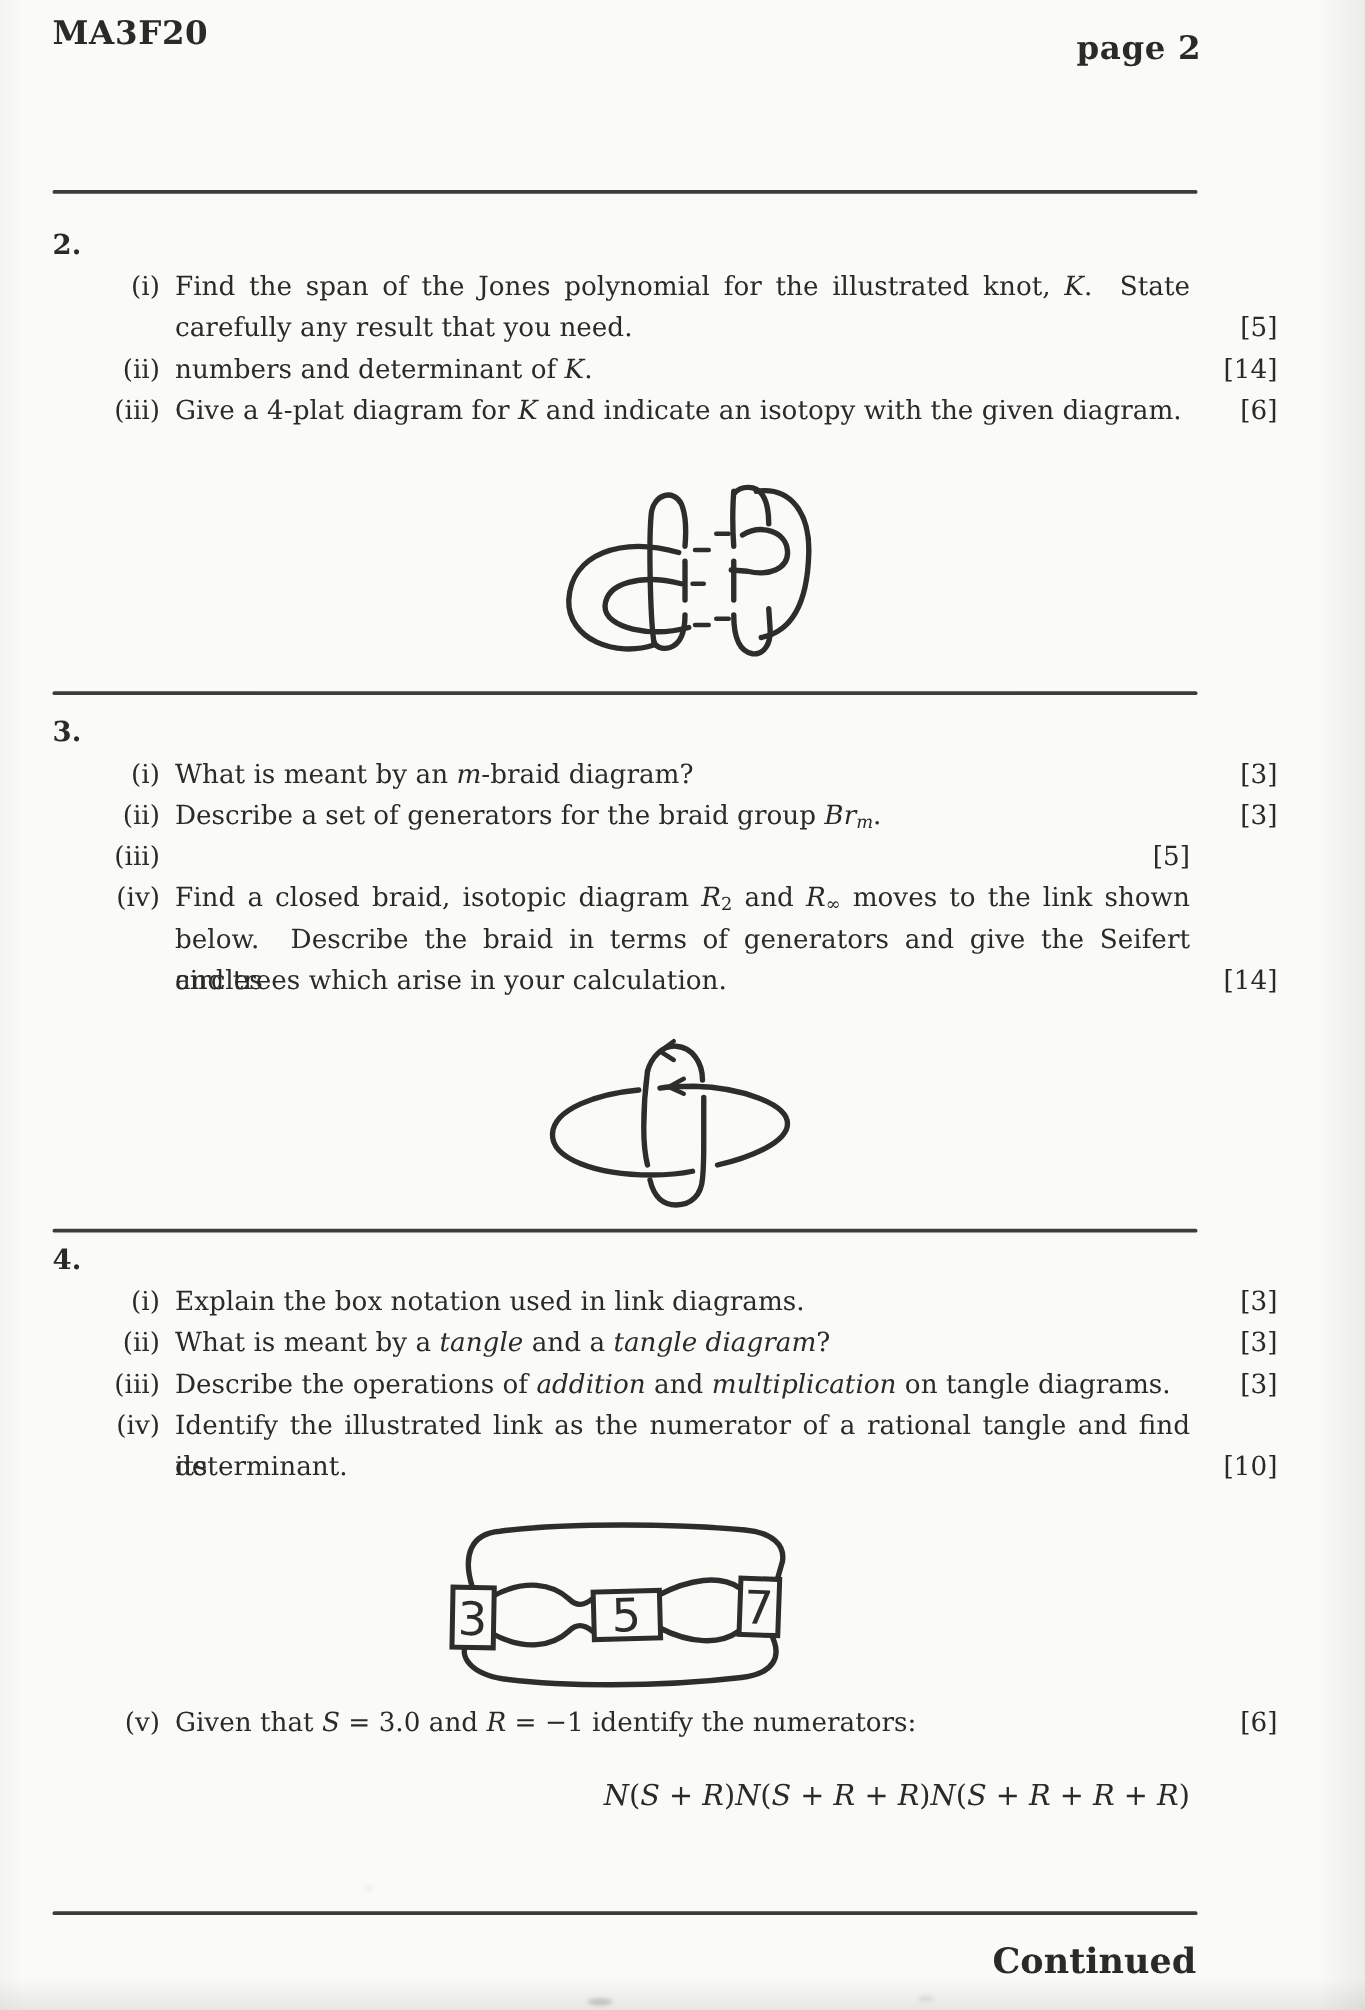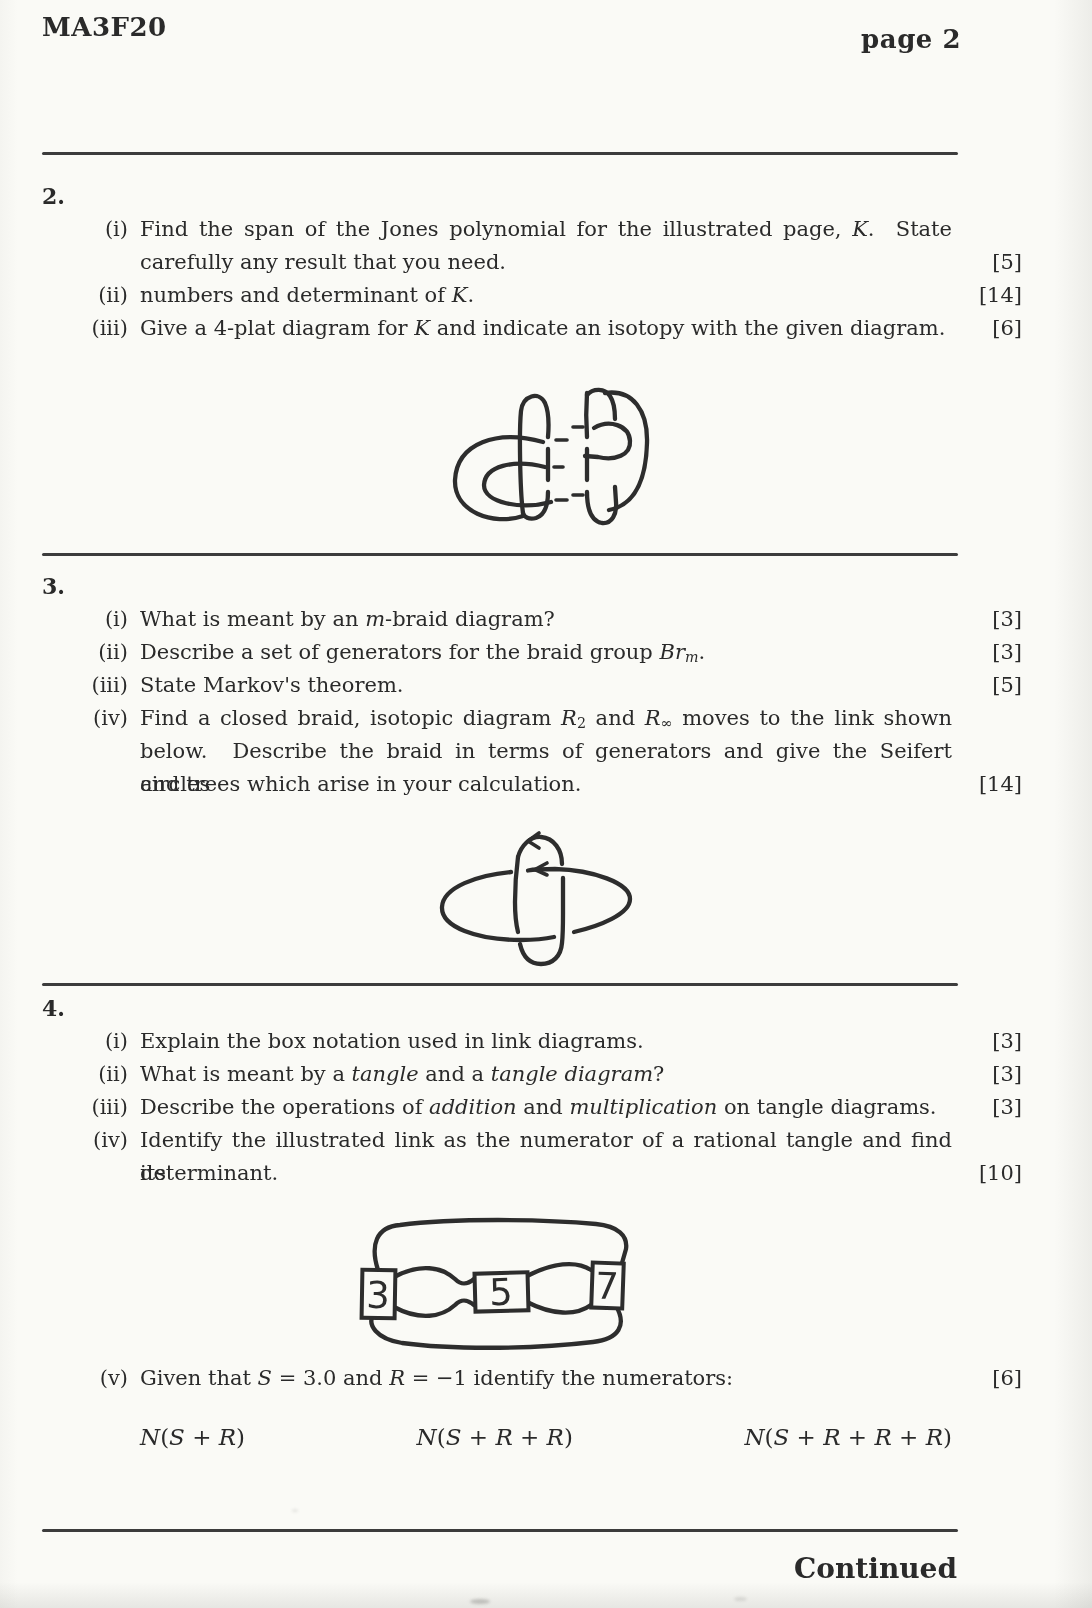--- a/index.html
+++ b/index.html
@@ -32,21 +32,21 @@
   .it{font-style:italic;}
   .sub{font-size:68%;vertical-align:-0.22em;}
   .diagram{position:absolute;}
   .diagram svg{display:block;}
   .ink{fill:none;stroke:#2d2d2d;stroke-width:4.3;stroke-linecap:round;stroke-linejoin:round;}
   .ink.thin{stroke-width:3.6;}
   .boxfill{fill:#fafaf6;stroke:#2d2d2d;stroke-width:4;}
   .boxdigit{fill:#2d2d2d;font-family:"DejaVu Sans","Liberation Sans",sans-serif;font-size:37px;}
   #formula-row{
     position:absolute;left:140px;top:1424px;width:812px;
-    display:flex;justify-content:space-between;gap:48px;
+    display:flex;justify-content:flex-end;
     font-size:23px;
   }
   #continued{position:absolute;right:135px;top:1552px;font-weight:bold;font-size:28px;}
   .smudge{position:absolute;background:#6a6a66;border-radius:50%;filter:blur(1.5px);}
   #smudge1{left:470px;top:1599px;width:20px;height:5px;opacity:.35;}
   #smudge2{left:734px;top:1597px;width:13px;height:4px;opacity:.18;}
   #smudge3{left:292px;top:1509px;width:6px;height:3px;opacity:.15;}
 </style>
 </head>
 <body>
@@ -59,21 +59,21 @@
 <div class="rule" style="top:152px"></div>
 <div class="rule" style="top:553px"></div>
 <div class="rule" style="top:983px"></div>
 <div class="rule" style="top:1529px"></div>
 
 <div class="qblock" style="top:180px">
   <div class="qnum">2.</div>
   <div class="part">
     <div class="plabel">(i)</div>
     <div class="ptext">
-      <div class="pline j"><span>Find the span of the Jones polynomial for the illustrated page, </span><span class="it">K</span><span>.  State</span></div>
+      <div class="pline j"><span>Find the span of the Jones polynomial for the illustrated knot, </span><span class="it">K</span><span>.  State</span></div>
       <div class="pline"><span>carefully any result that you need.</span></div>
     </div>
     <div class="pmarks">[5]</div>
   </div>
   <div class="part">
     <div class="plabel">(ii)</div>
     <div class="ptext">
       <div class="pline"><span>numbers and determinant of </span><span class="it">K</span><span>.</span></div>
     </div>
     <div class="pmarks">[14]</div>
@@ -123,23 +123,20 @@
   </div>
   <div class="part">
     <div class="plabel">(ii)</div>
     <div class="ptext">
       <div class="pline"><span>Describe a set of generators for the braid group </span><span class="it">Br</span><span class="it sub">m</span><span>.</span></div>
     </div>
     <div class="pmarks">[3]</div>
   </div>
   <div class="part">
     <div class="plabel">(iii)</div>
-    <div class="ptext">
-      <div class="pline"><span>State Markov's theorem.</span></div>
-    </div>
     <div class="pmarks">[5]</div>
   </div>
   <div class="part">
     <div class="plabel">(iv)</div>
     <div class="ptext">
       <div class="pline j"><span>Find a closed braid, isotopic diagram </span><span class="it">R</span><span class="sub">2</span><span> and </span><span class="it">R</span><span class="sub">∞</span><span> moves to the link shown</span></div>
       <div class="pline j"><span>below.  Describe the braid in terms of generators and give the Seifert circles</span></div>
       <div class="pline"><span>and trees which arise in your calculation.</span></div>
     </div>
     <div class="pmarks">[14]</div>

